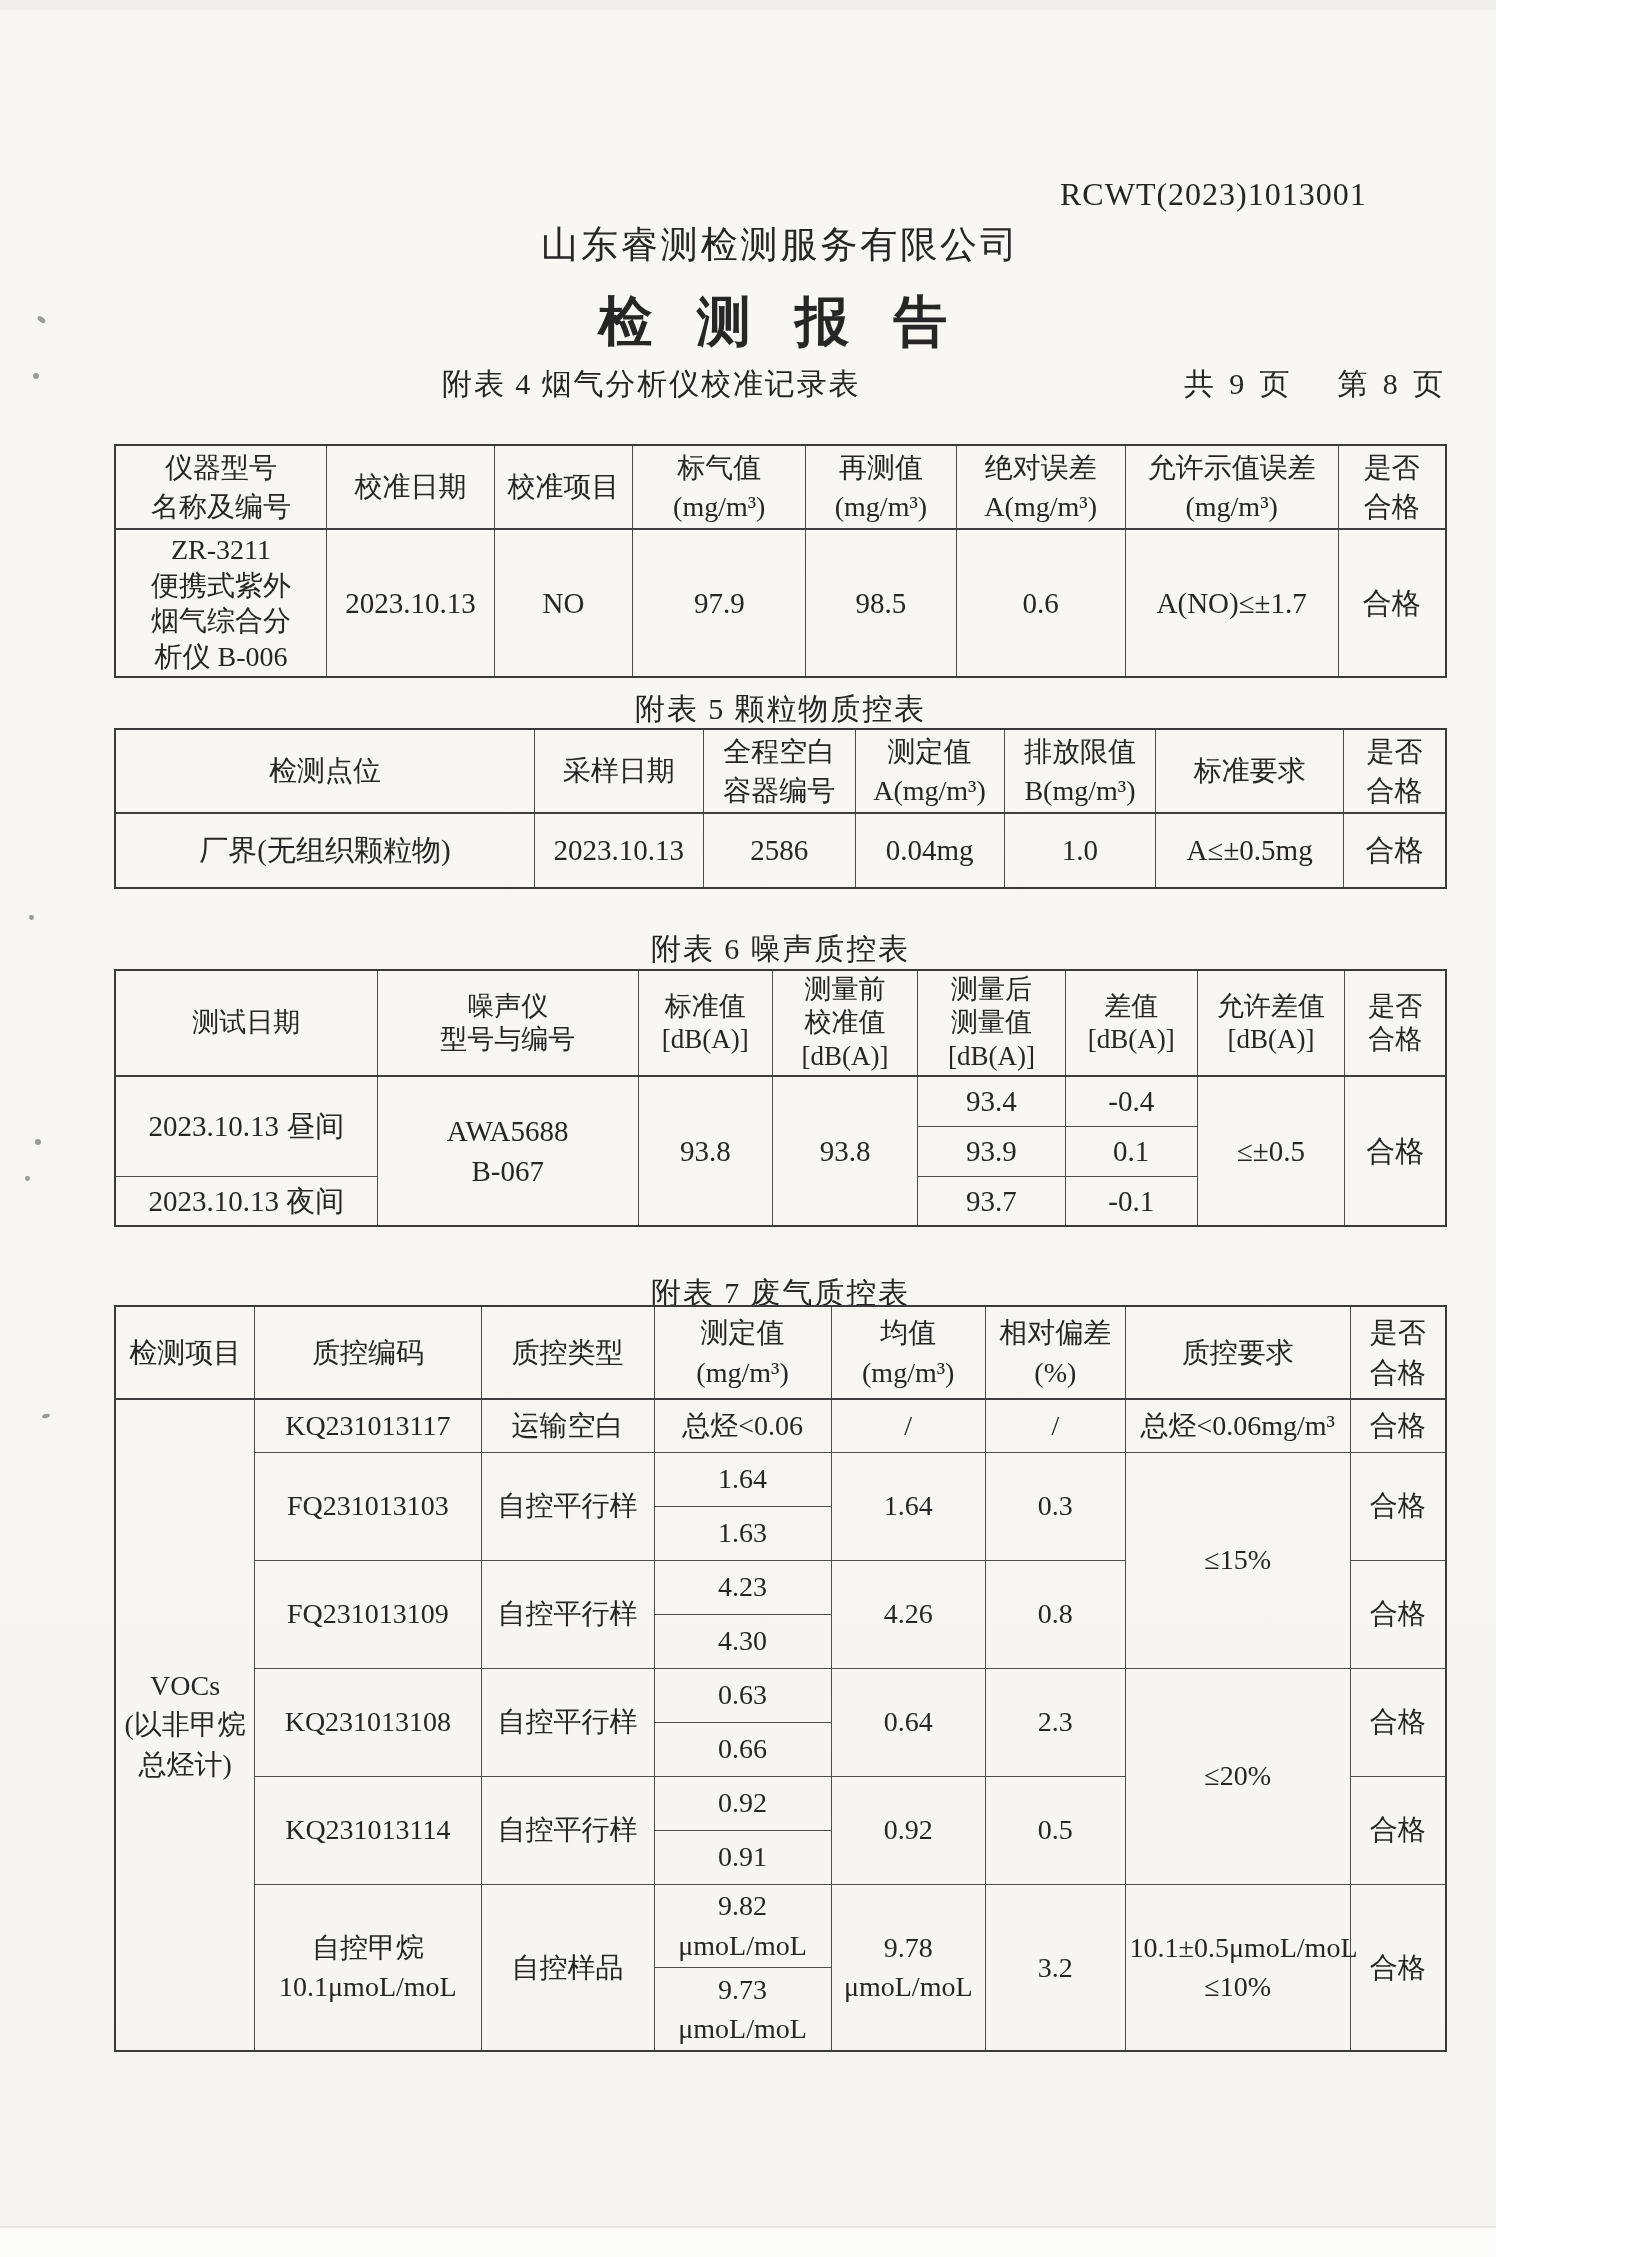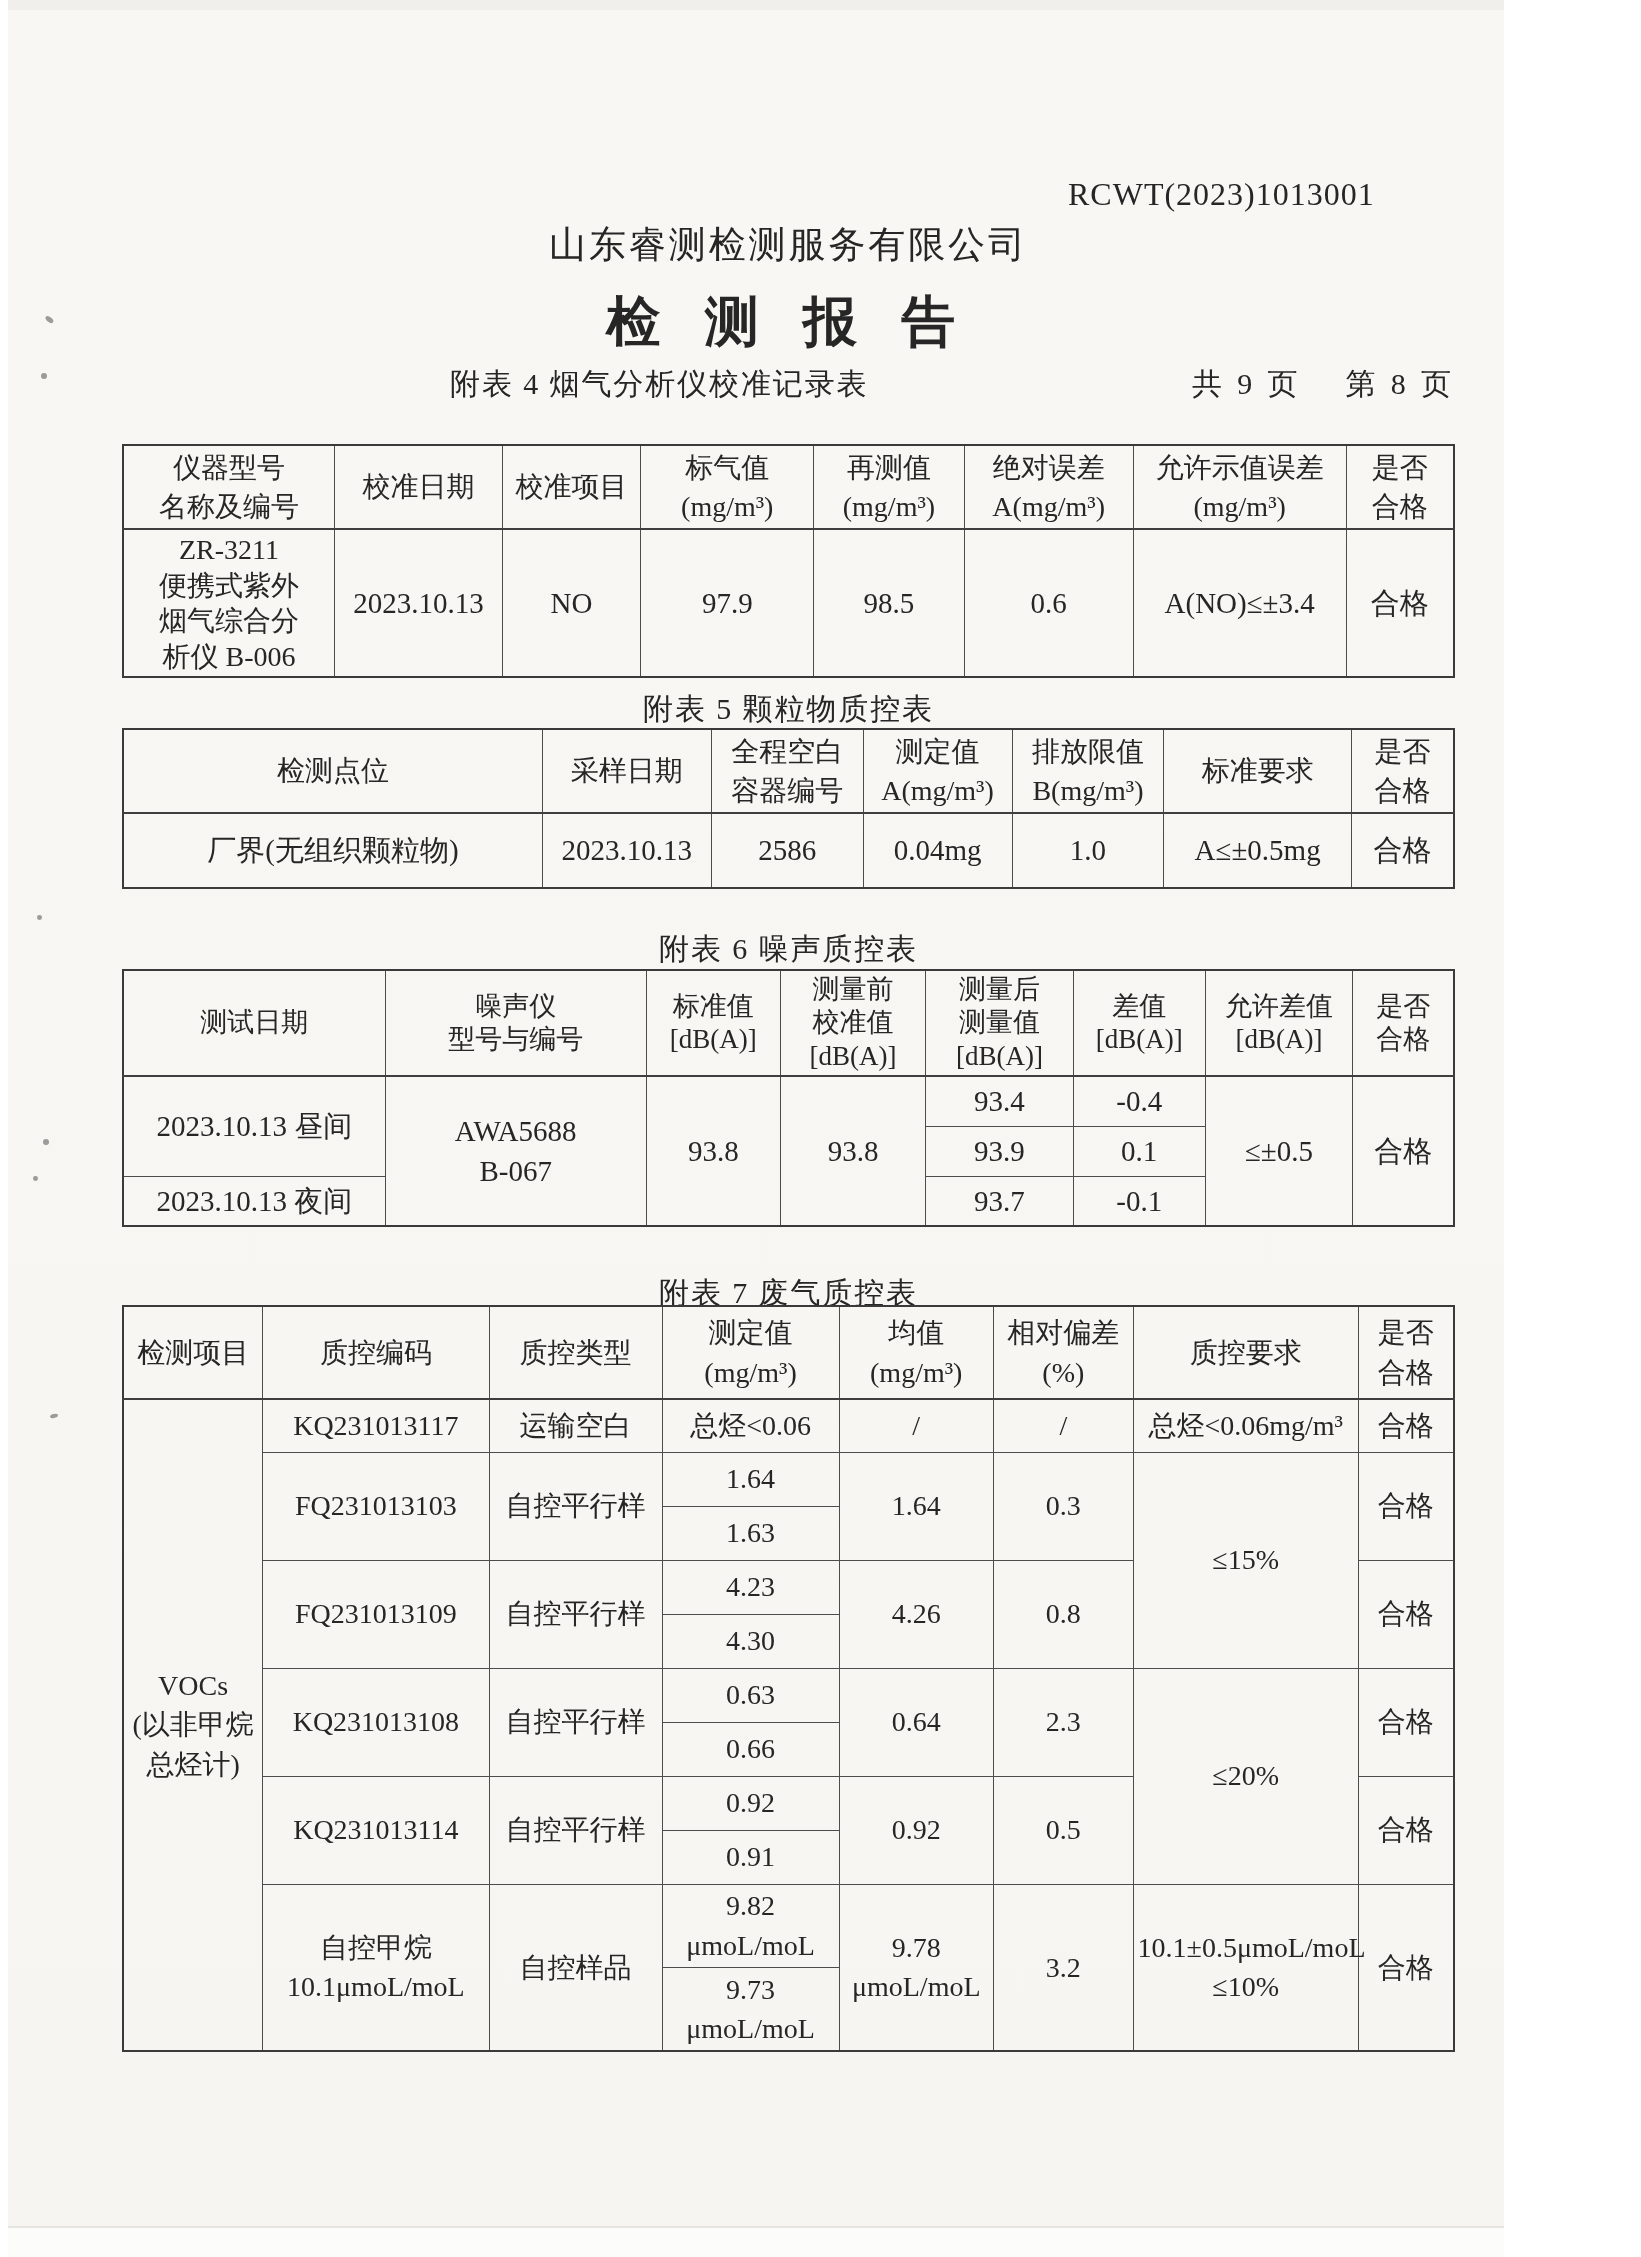--- a/index.html
+++ b/index.html
@@ -2,21 +2,20 @@
 <html><head>
 <meta charset="utf-8">
 <style>
   html,body{margin:0;padding:0;}
   #canvas{
     position:relative; width:1496px; height:2257px;
     background:linear-gradient(180deg,#f8f7f3 0%,#f7f6f2 60%,#f6f5f1 100%);
     overflow:hidden;
     font-family:"Liberation Serif","DejaVu Serif",serif;
     color:#262626;
-    margin-left:8px;
   }
   .top-edge{position:absolute;left:0;top:0;width:100%;height:9.7px;background:#f0efeb;}
   .right-edge-line{position:absolute;left:1589px;top:0;width:1.9px;height:2257px;background:#e3e2de;}
   .right-edge-strip{position:absolute;left:1591px;top:0;width:50px;height:2257px;background:#fbfbf8;}
   .bottom-edge-line{position:absolute;left:0;top:2226px;width:1641px;height:1.9px;background:#e6e5e1;}
   .bottom-edge-strip{position:absolute;left:0;top:2228px;width:1641px;height:29px;background:#fcfcfa;}
 
   .doc-code{position:absolute;left:1060px;top:176px;font-size:32px;letter-spacing:1px;}
   .center-band{position:absolute;left:114px;width:1333px;text-align:center;}
   .company{top:220px;font-size:37px;letter-spacing:2.9px;}
@@ -110,21 +109,21 @@
       <tr>
         <td class="inst">ZR-3211
 便携式紫外
 烟气综合分
 析仪 B-006</td>
         <td>2023.10.13</td>
         <td>NO</td>
         <td>97.9</td>
         <td>98.5</td>
         <td>0.6</td>
-        <td>A(NO)≤±3.4</td>
+        <td>A(NO)≤±1.7</td>
         <td>合格</td>
       </tr>
     </tbody>
   </table>
 
   <div class="tbl-caption cap5">附表 5  颗粒物质控表</div>
   <table id="table5" class="doc-table">
     <colgroup>
       <col style="width:31.5%">
         <col style="width:12.7%">

